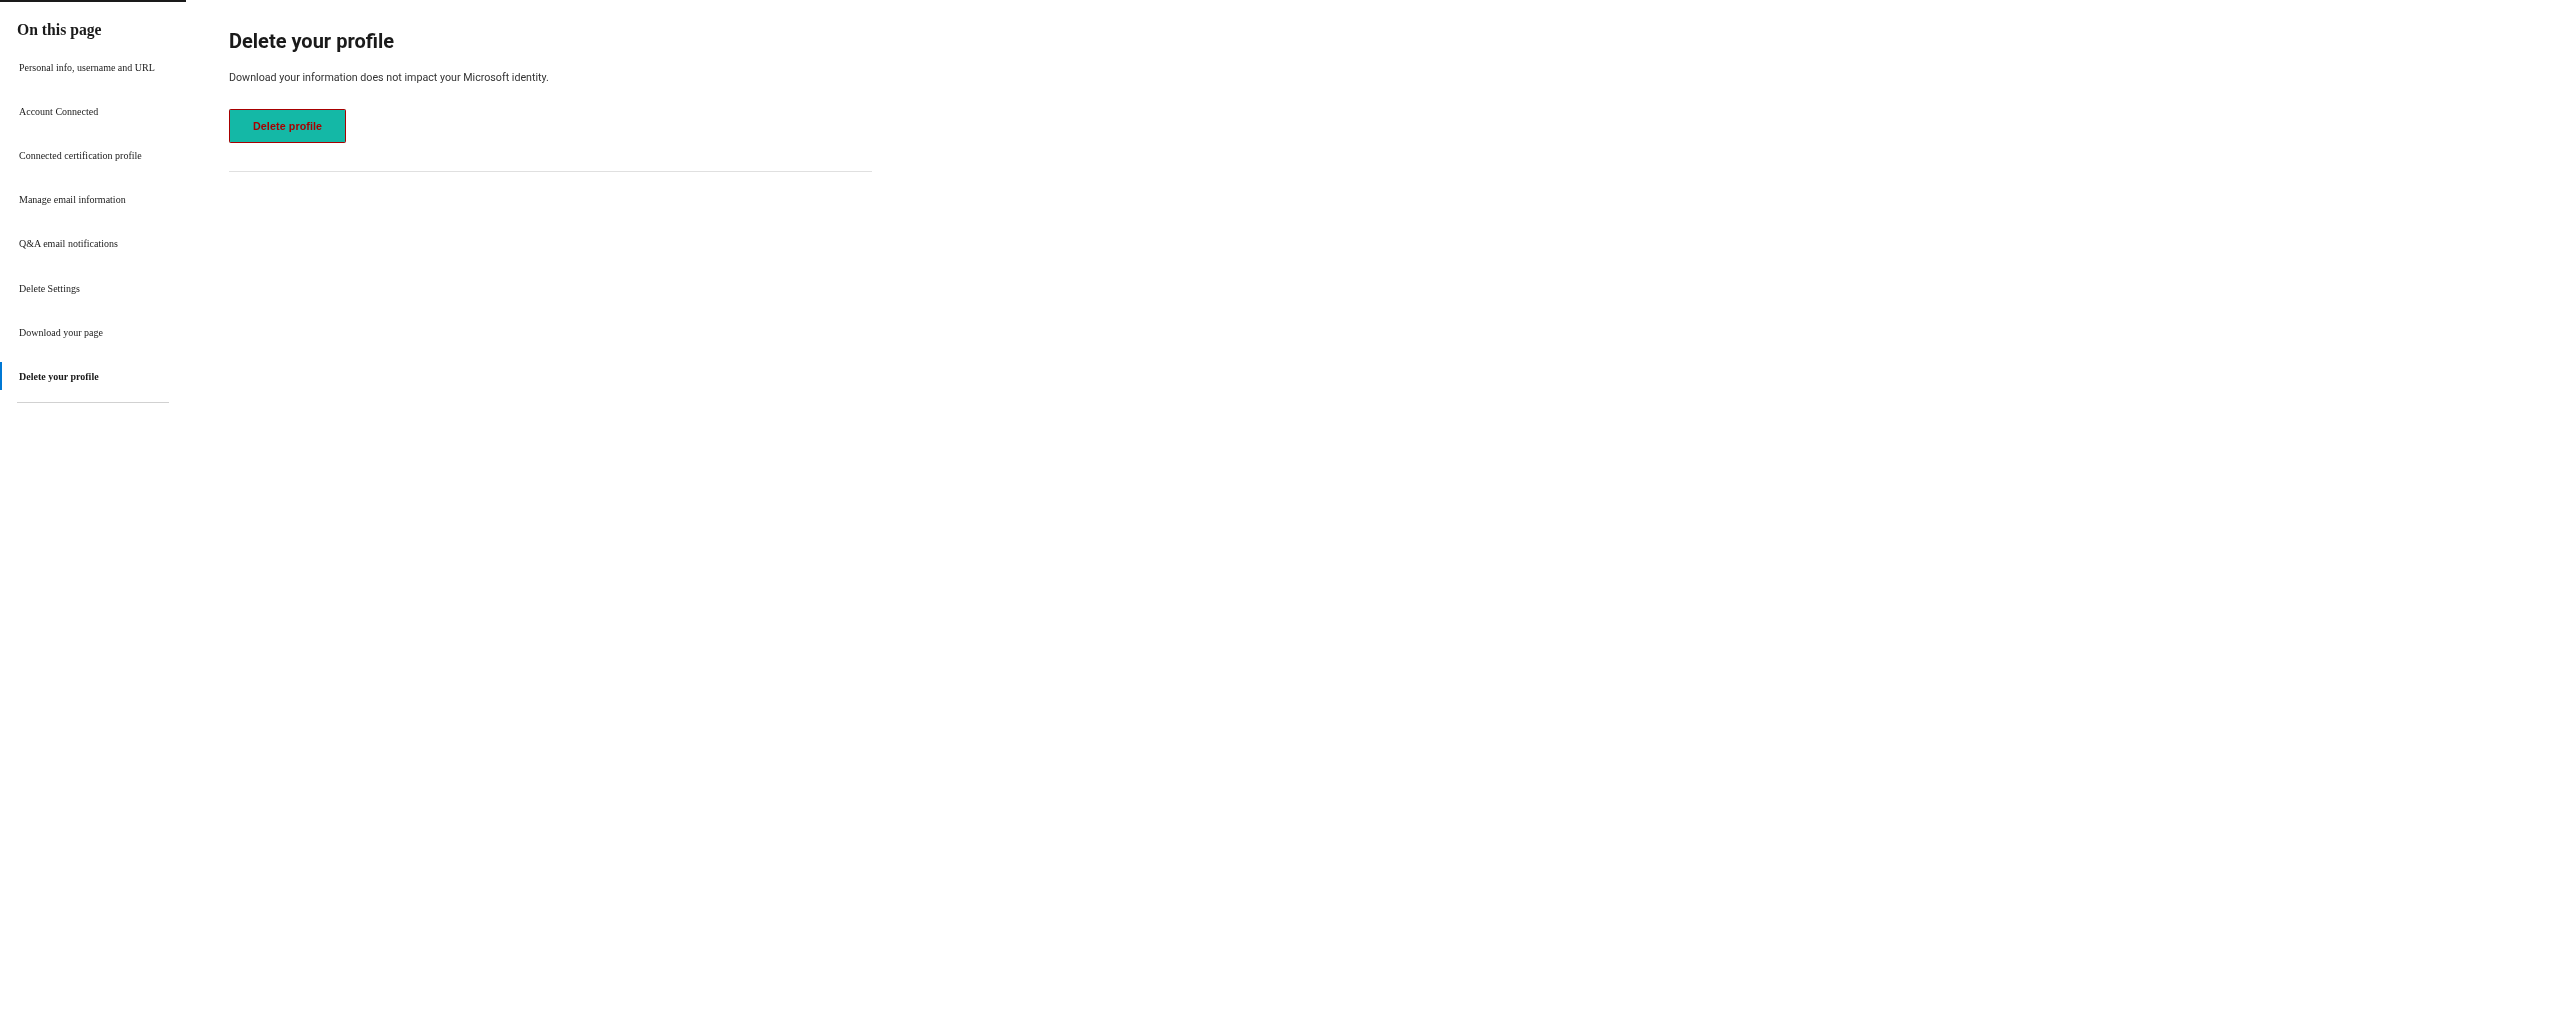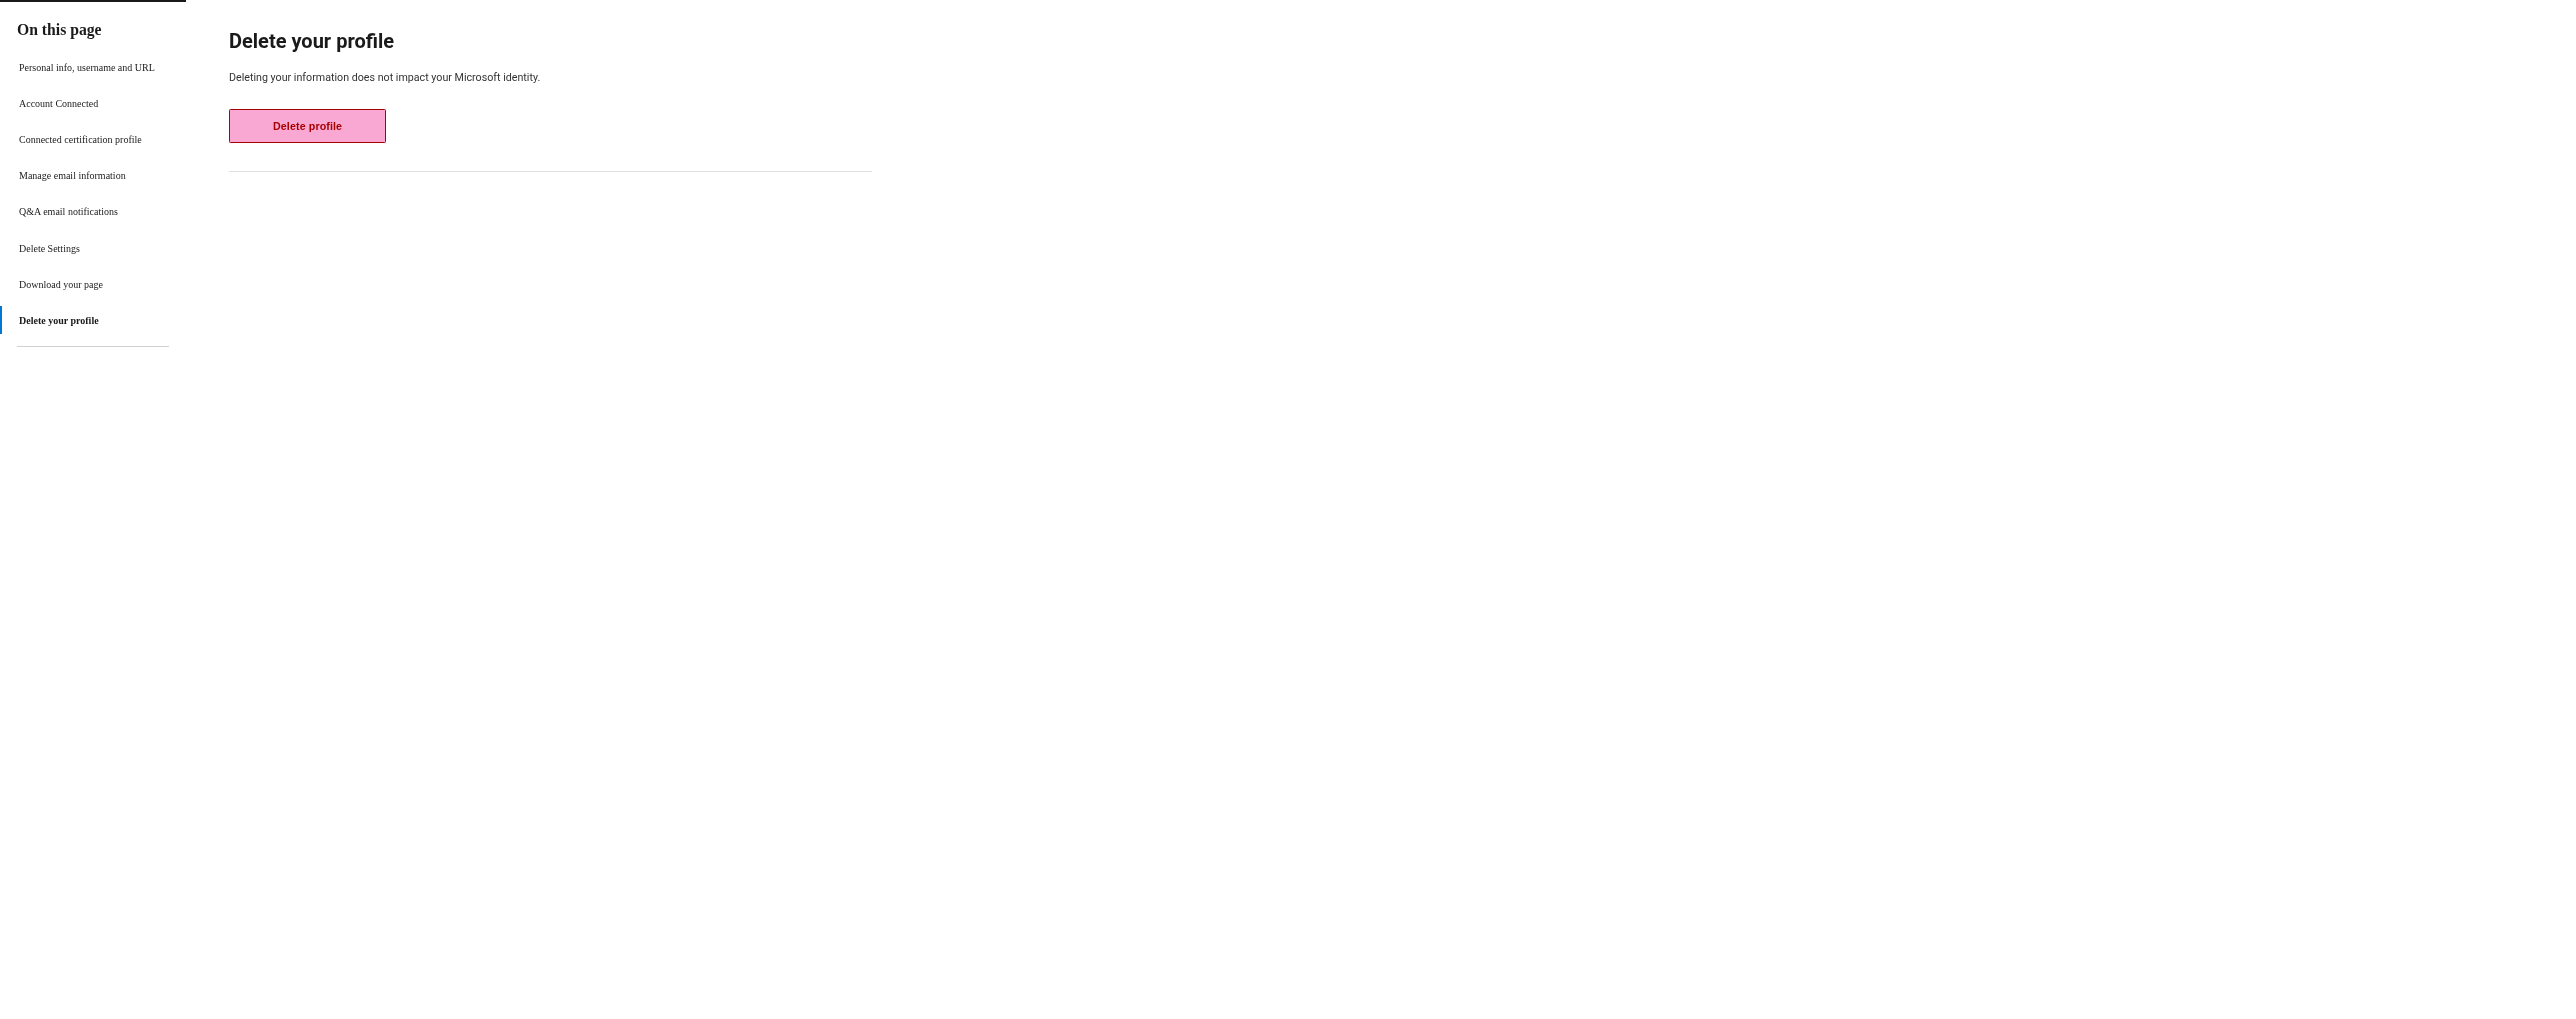--- a/index.html
+++ b/index.html
@@ -29,21 +29,21 @@
     .sidebar-title {
       font-size: 15.7px;
       font-weight: 700;
       color: #1a1a1a;
       padding: 5.7px 17px 14.3px 17px;
     }
 
     .sidebar-nav {
       display: flex;
       flex-direction: column;
-      gap: 8px;
+      gap: 16px;
     }
 
     .sidebar-nav-item {
       font-size: 10px;
       color: #1a1a1a;
       padding: 8.6px 17px;
       cursor: pointer;
       border-left: 2.1px solid transparent;
       text-decoration: none;
       display: block;
@@ -82,26 +82,26 @@
     }
 
     .section-description {
       font-size: 10.7px;
       color: #333333;
       margin-bottom: 23px;
       line-height: 1.5;
     }
 
     .delete-profile-button {
-      background: #f9a8d4;
+      background: #14b8a6;
       border: 1.4px solid #a80000;
       color: #a80000;
       font-size: 10.7px;
       font-weight: 600;
-      padding: 10px 43px;
+      padding: 10px 23px;
       cursor: pointer;
       border-radius: 1.4px;
       letter-spacing: 0.1px;
     }
   </style>
 </head>
 <body>
 
 <div class="sidebar">
   <div class="sidebar-title">On this page</div>
@@ -114,17 +114,17 @@
     <a class="sidebar-nav-item">Delete Settings</a>
     <a class="sidebar-nav-item">Download your page</a>
     <a class="sidebar-nav-item active">Delete your profile</a>
   </nav>
   <hr class="sidebar-divider">
 </div>
 
 <main class="main-content">
   <div class="content-section">
     <h1 class="section-title">Delete your profile</h1>
-    <p class="section-description">Deleting your information does not impact your Microsoft identity.</p>
+    <p class="section-description">Download your information does not impact your Microsoft identity.</p>
     <button class="delete-profile-button">Delete profile</button>
   </div>
 </main>
 
 
 </body></html>

